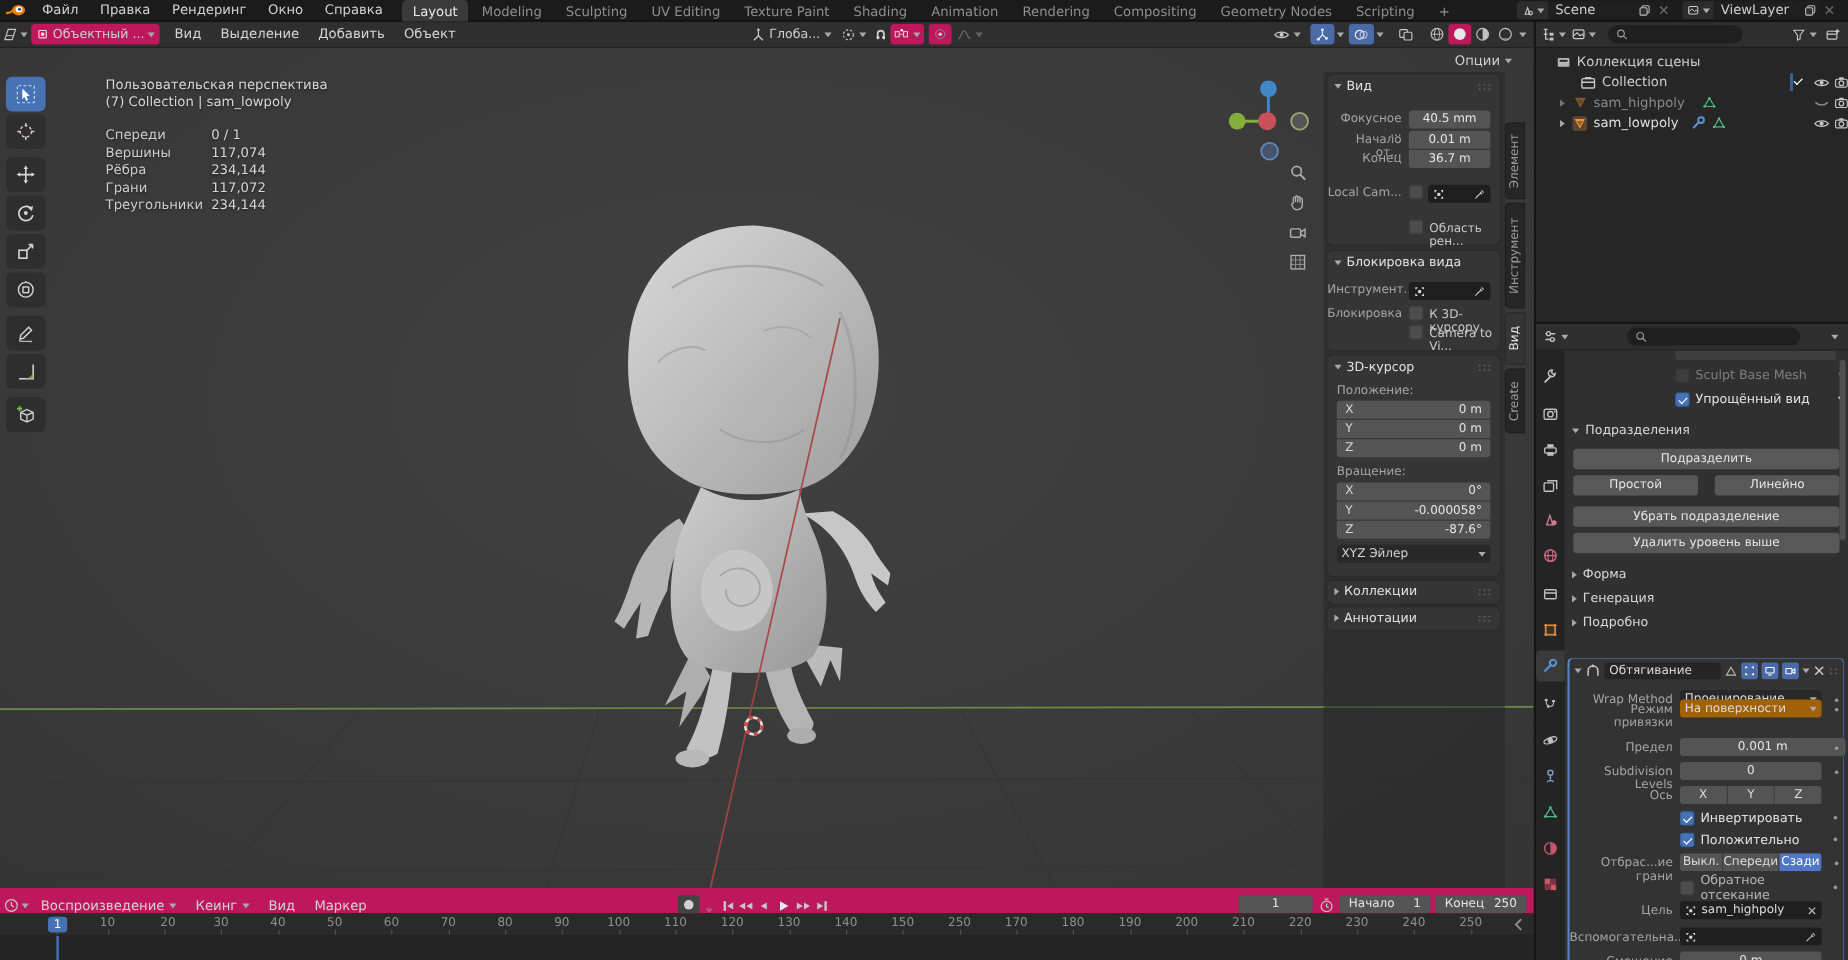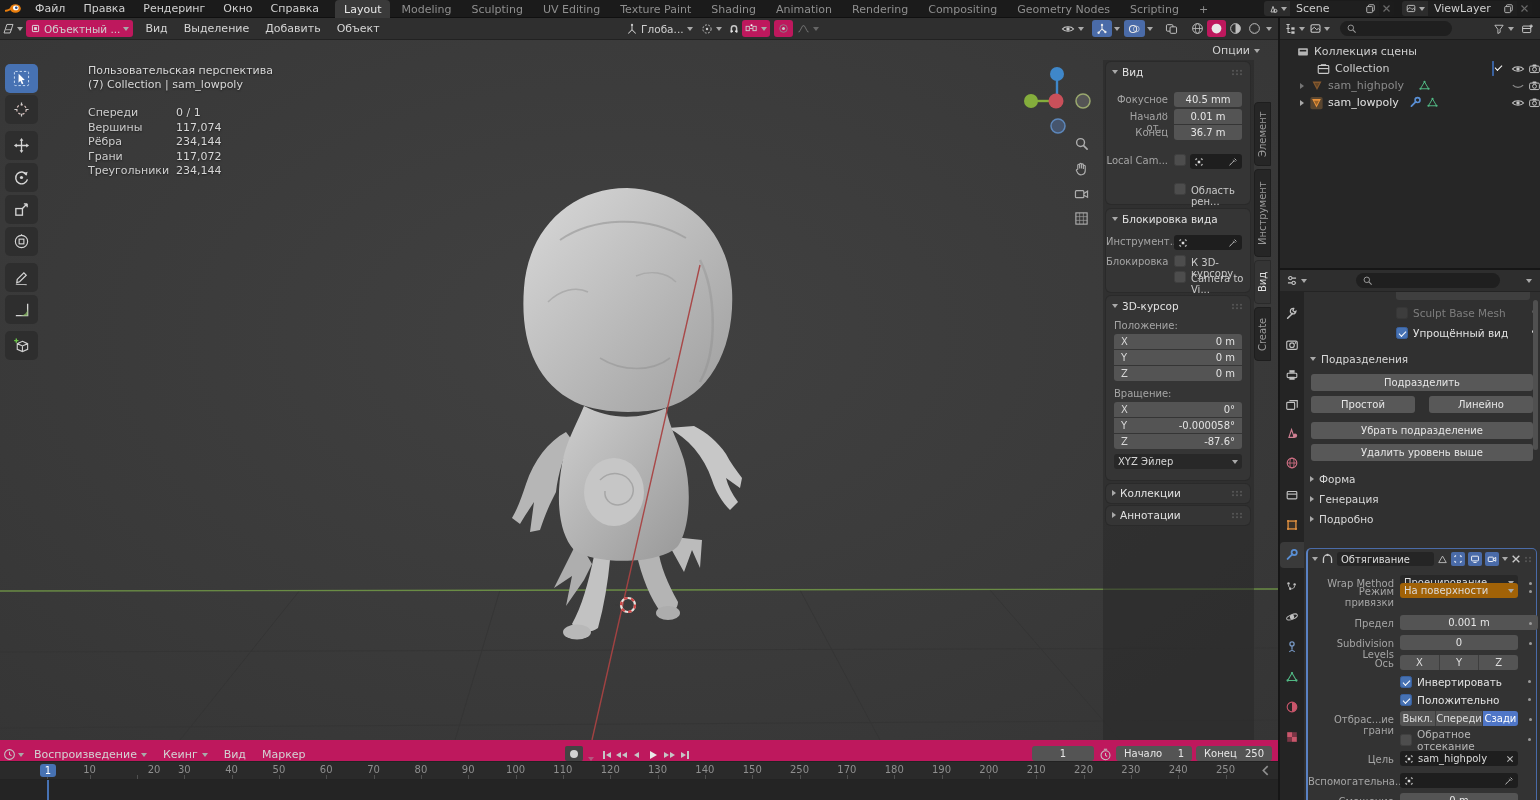--- a/index.html
+++ b/index.html
@@ -693,21 +693,21 @@
       <div class="abs" style="left:40px;top:2px;width:16px;height:13px;background:#4772b3;border-radius:3px;color:#fff;font-size:10px;text-align:center;line-height:13px;z-index:3" able="true">1</div>
       <div class="abs" style="right:8px;top:3px">
           <svg width="9" height="11" viewBox="0 0 8 10">
             <path d="M6 1 L2 5 L6 9" fill="none" stroke="#8f8f8f" stroke-width="1.5"></path>
           </svg>
         </div>
     <span class="tick-label" style="left: 34px;">1</span>
         <span class="tick" style="left: 47px;"></span>
         <span class="tick-label" style="left: 76.597px;">10</span>
         <span class="tick" style="left: 89.597px;"></span>
-        <span class="tick-label" style="left: 141px;">20</span>
+        <span class="tick-label" style="left: 127px;">20</span>
         <span class="tick" style="left: 136.927px;"></span>
         <span class="tick-label" style="left: 171.257px;">30</span>
         <span class="tick" style="left: 184.257px;"></span>
         <span class="tick-label" style="left: 218.587px;">40</span>
         <span class="tick" style="left: 231.587px;"></span>
         <span class="tick-label" style="left: 265.917px;">50</span>
         <span class="tick" style="left: 278.917px;"></span>
         <span class="tick-label" style="left: 313.247px;">60</span>
         <span class="tick" style="left: 326.247px;"></span>
         <span class="tick-label" style="left: 360.577px;">70</span>

